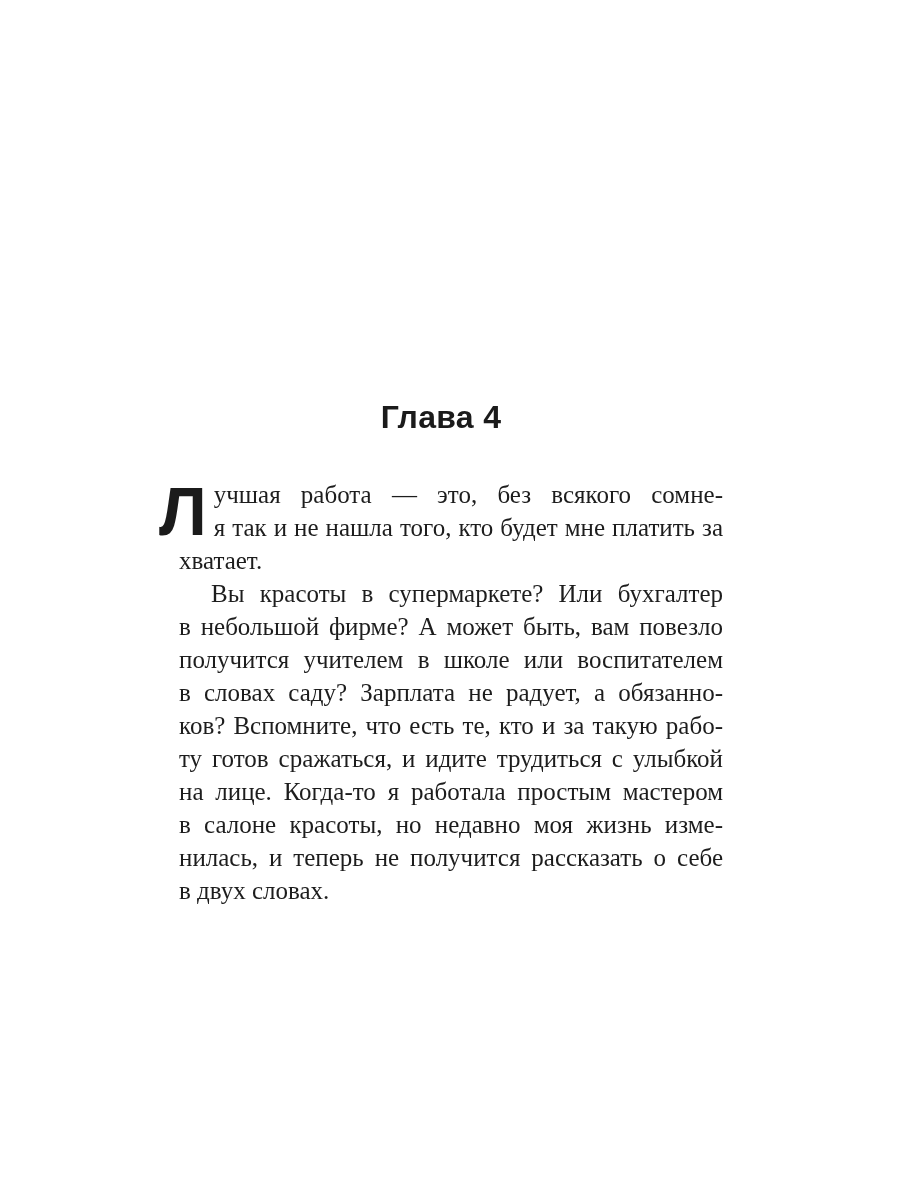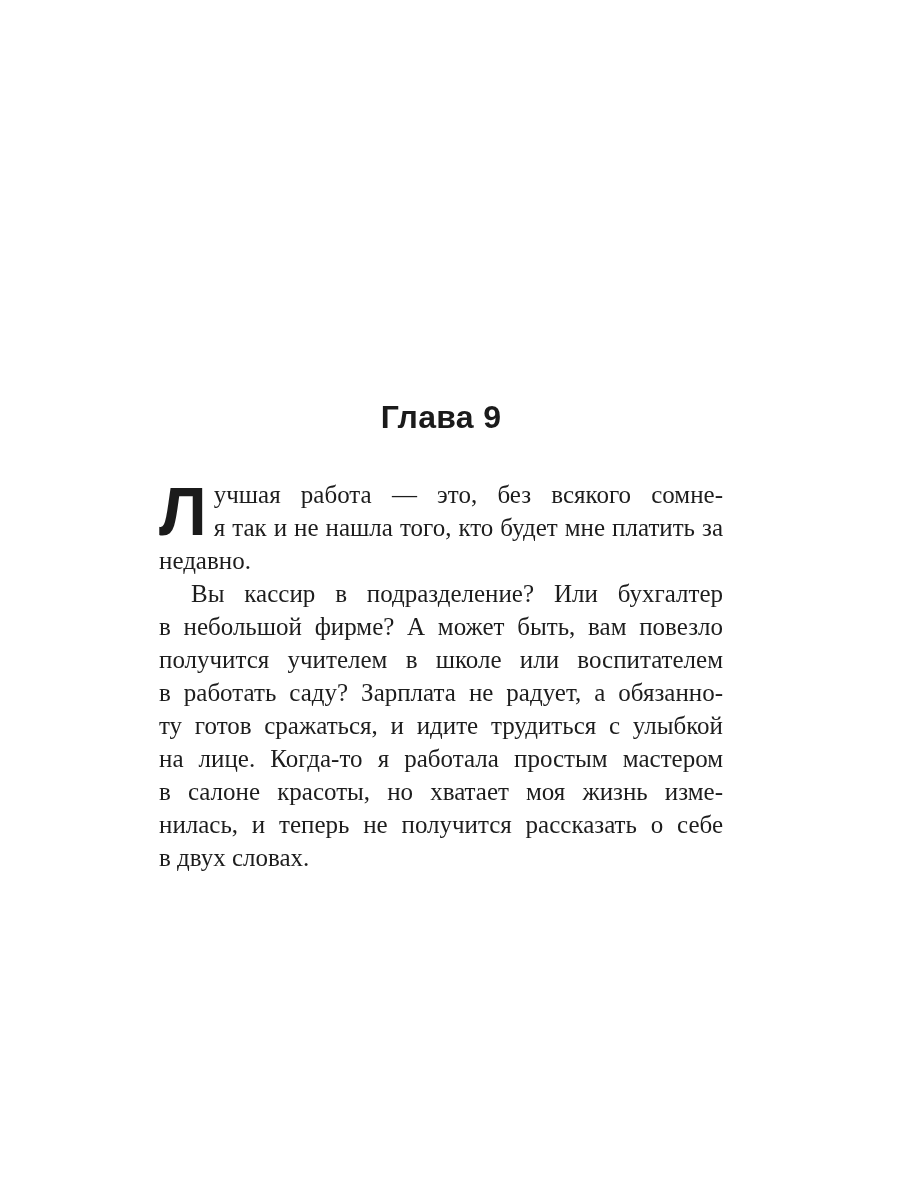--- a/index.html
+++ b/index.html
@@ -39,20 +39,21 @@
     line-height: 33px;
   }
   .para {
     margin: 0;
   }
   .line {
     text-align: justify;
     text-align-last: justify;
     min-height: 33px;
     white-space: normal;
+    margin-left: 20px;
   }
   .line.last {
     text-align-last: auto;
   }
   .line.indent {
     text-indent: 32px;
   }
   .drop-cap {
     float: left;
     font-family: "Liberation Sans", "DejaVu Sans", sans-serif;
@@ -62,39 +63,40 @@
     margin: 6px 7px 0 0;
     color: #1b1b1b;
   }
 </style>
 </head>
 <body>
 
 <div class="page">
   <div class="content">
 
-    <h1 class="chapter-title">Глава 9</h1>
+    <h1 class="chapter-title">Глава 4</h1>
 
     <div class="body-text">
 
       <div class="para">
         <span class="drop-cap">Л</span>
         <div class="line">учшая работа — это, без всякого сомне-</div>
         <div class="line">я так и не нашла того, кто будет мне платить за</div>
-        <div class="line last">недавно.</div>
+        <div class="line last">хватает.</div>
       </div>
 
       <div class="para">
-        <div class="line indent">Вы кассир в подразделение? Или бухгалтер</div>
+        <div class="line indent">Вы красоты в супермаркете? Или бухгалтер</div>
         <div class="line">в небольшой фирме? А может быть, вам повезло</div>
         <div class="line">получится учителем в школе или воспитателем</div>
-        <div class="line">в работать саду? Зарплата не радует, а обязанно-</div>
+        <div class="line">в словах саду? Зарплата не радует, а обязанно-</div>
+        <div class="line">ков? Вспомните, что есть те, кто и за такую рабо-</div>
         <div class="line">ту готов сражаться, и идите трудиться с улыбкой</div>
         <div class="line">на лице. Когда-то я работала простым мастером</div>
-        <div class="line">в салоне красоты, но хватает моя жизнь изме-</div>
+        <div class="line">в салоне красоты, но недавно моя жизнь изме-</div>
         <div class="line">нилась, и теперь не получится рассказать о себе</div>
         <div class="line last">в двух словах.</div>
       </div>
 
 
     </div>
   </div>
 </div>
 
 </body></html>

